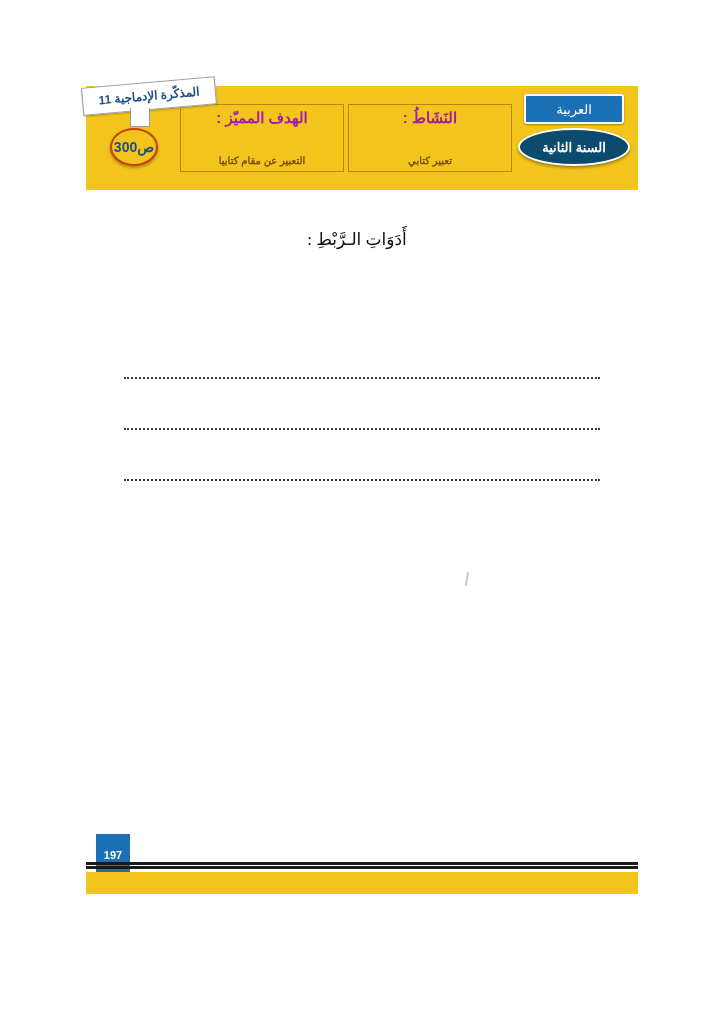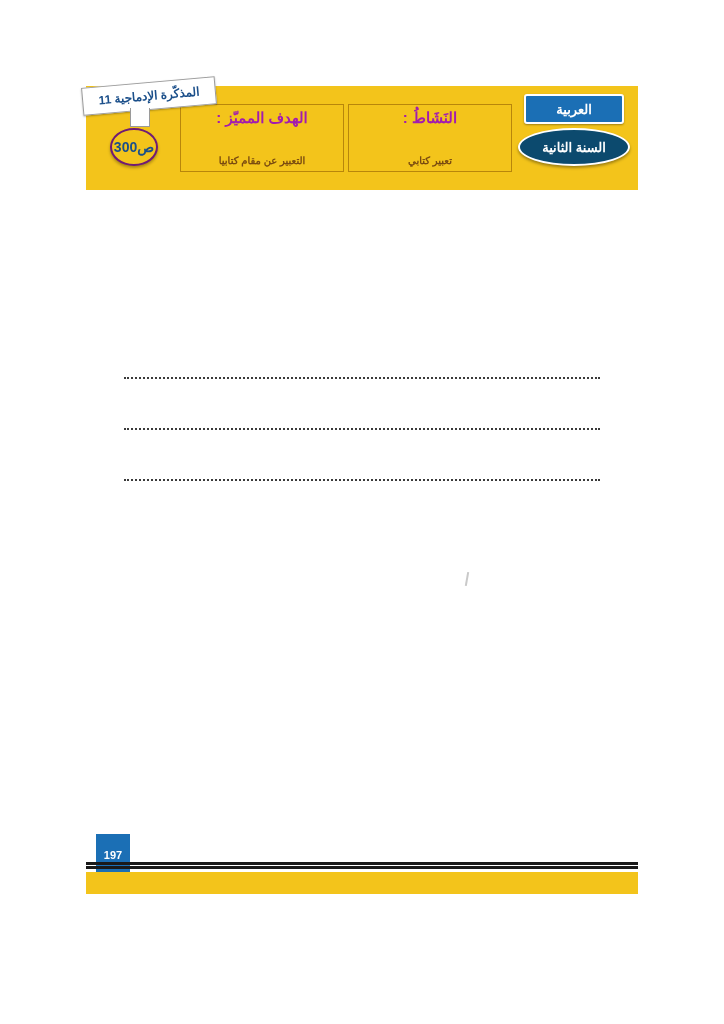--- a/index.html
+++ b/index.html
@@ -45,21 +45,21 @@
     top: 2px;
     right: 6px;
     width: 96px;
     height: 26px;
     background: #1b6fb5;
     border: 2px solid #ffffff;
     border-radius: 3px;
     box-shadow: 0 1px 2px rgba(0,0,0,.35);
     color: #ffffff;
     font-size: 13px;
-    font-weight: bold;
+    font-weight: normal;
     display: flex;
     align-items: center;
     justify-content: center;
     letter-spacing: 0;
   }
   .brand-bottom {
     position: absolute;
     top: 36px;
     right: 0px;
     width: 108px;
@@ -135,21 +135,21 @@
     border-bottom: 1px solid #9a9a9a;
   }
   .page-bubble {
     position: absolute;
     left: 24px;
     top: 42px;
     width: 44px;
     height: 34px;
     border-radius: 50%;
     background: #f3c41b;
-    border: 2px solid #701a75;
+    border: 2px solid #c2410c;
     box-shadow: 0 2px 3px rgba(0,0,0,.3);
     display: flex;
     align-items: center;
     justify-content: center;
     color: #1b4f8a;
     font-size: 14px;
     font-weight: bold;
   }
 
   
@@ -258,20 +258,21 @@
       <span class="value">التعبير
 عن مقام كتابيا</span>
     </div>
 
     <div class="ribbon">المذكّرة الإدماجية 11</div>
     <div class="ribbon-tail"></div>
     <div class="page-bubble">ص300</div>
   </div>
 
   <div class="exercise">
+    <span class="line2">أَدَوَاتِ الـرَّبْطِ :</span>
   </div>
 
   <div class="answer-lines">
     <div class="dot-line"></div>
     <div class="dot-line"></div>
     <div class="dot-line"></div>
   </div>
 
   <div class="speck"></div>
 

